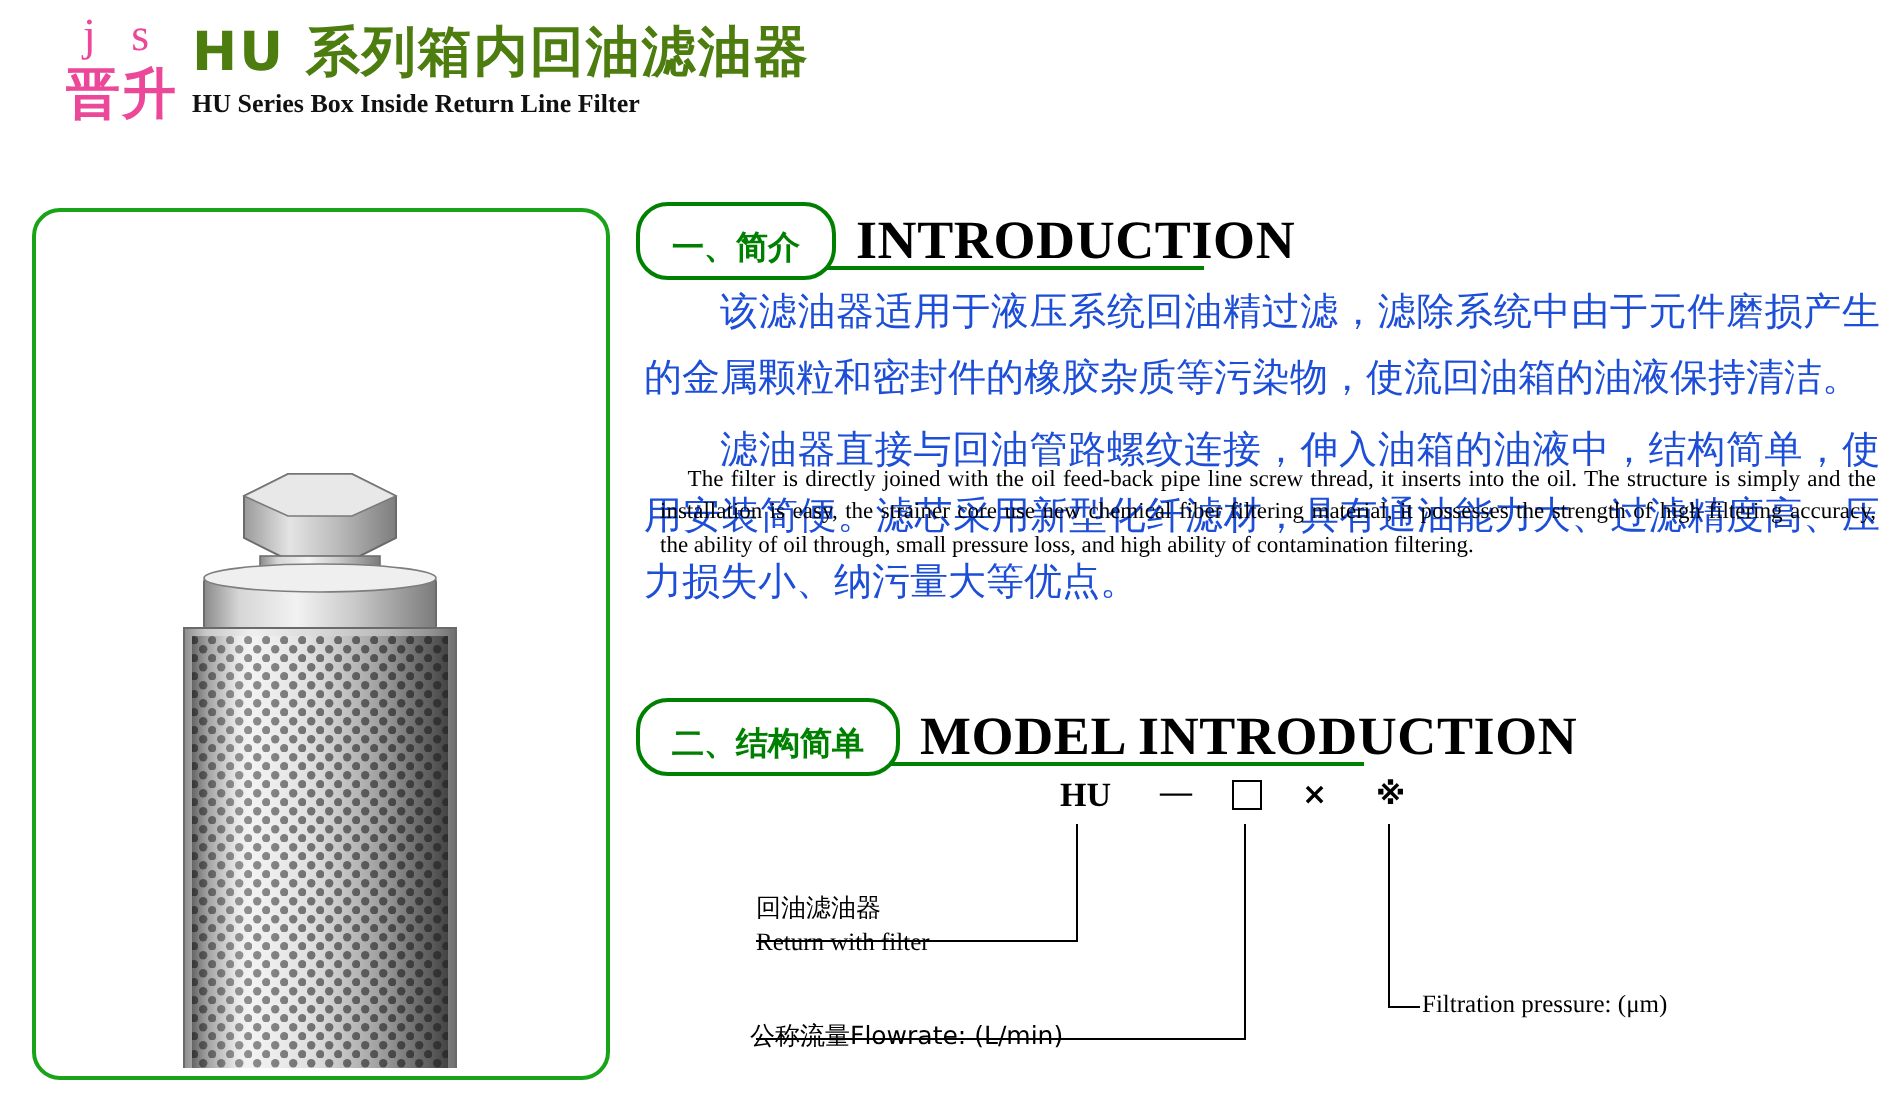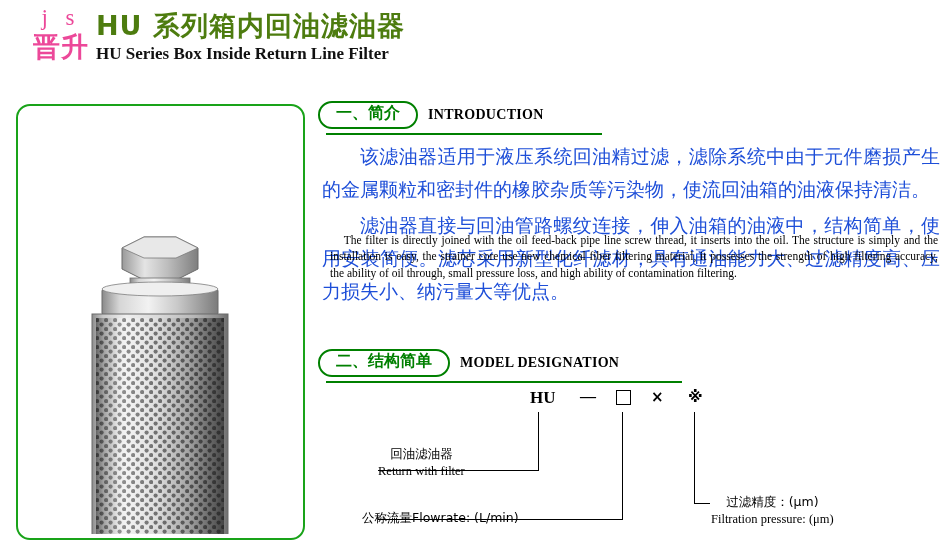--- a/index.html
+++ b/index.html
@@ -56,21 +56,21 @@
     font-weight: bold;
     color: #4d7c0f;
     letter-spacing: 1px;
     white-space: nowrap;
   }
   .title-en {
     position: absolute;
     left: 96px;
     top: 44px;
     font-family: "Liberation Serif", serif;
-    font-size: 17px;
+    font-size: 13px;
     font-weight: bold;
     color: #111111;
     white-space: nowrap;
   }
 
   
   .image-panel {
     position: absolute;
     left: 16px;
     top: 104px;
@@ -89,34 +89,34 @@
   }
 
   
   .sec {
     position: absolute;
   }
   .sec-pill {
     display: inline-block;
     border: 2px solid #008000;
     border-radius: 16px;
-    padding: 0 16px 3px 16px;
+    padding: 11px 16px 3px 16px;
     font-family: "DejaVu Sans", sans-serif;
     font-size: 16px;
     font-weight: bold;
     color: #008000;
     background: #ffffff;
     vertical-align: middle;
     position: relative;
     z-index: 2;
   }
   .sec-en {
     display: inline-block;
     font-family: "Liberation Serif", serif;
-    font-size: 14px;
+    font-size: 27px;
     font-weight: bold;
     color: #000000;
     margin-left: 10px;
     vertical-align: middle;
     position: relative;
     z-index: 2;
     letter-spacing: 0.3px;
   }
   .sec-underline {
     position: absolute;
@@ -197,21 +197,20 @@
 
   .leader { position: absolute; background: #000000; }
 
   .label {
     position: absolute;
     font-family: "DejaVu Sans", sans-serif;
     font-size: 12.5px;
     color: #000000;
     line-height: 1.35;
     white-space: nowrap;
-    text-align: center;
   }
   .label .en { font-family: "Liberation Serif", serif; font-size: 12.5px; }
 
   .bottom-rule {
     position: absolute;
     left: 318px;
     top: 540px;
     width: 622px;
     height: 1px;
     background: #ffffff;
@@ -292,21 +291,21 @@
   <div class="cn-body">
     <p>该滤油器适用于液压系统回油精过滤，滤除系统中由于元件磨损产生的金属颗粒和密封件的橡胶杂质等污染物，使流回油箱的油液保持清洁。</p>
     <p>滤油器直接与回油管路螺纹连接，伸入油箱的油液中，结构简单，使用安装简便。滤芯采用新型化纤滤材，具有通油能力大、过滤精度高、压力损失小、纳污量大等优点。</p>
   </div>
 
   <div class="en-body">
     <p>The filter is directly joined with the oil feed-back pipe line screw thread, it inserts into the oil. The structure is simply and the installation is easy, the strainer core use new chemical fiber filtering material, it possesses the strength of high filtering accuracy, the ability of oil through, small pressure loss, and high ability of contamination filtering.</p>
   </div>
 
   <div class="sec" id="sec-model">
-    <span class="sec-pill">二、结构简单</span><span class="sec-en">MODEL DESIGNATION</span>
+    <span class="sec-pill">二、结构简单</span><span class="sec-en">MODEL INTRODUCTION</span>
     <div class="sec-underline"></div>
   </div>
 
   <div class="model-area">
 
     <div class="model-codes">
       <span class="code hu">HU</span>
       <span class="code dash">—</span>
       <span class="code-box"></span>
       <span class="code times">×</span>
@@ -320,24 +319,23 @@
     <div class="leader" style="left:60px; top:137px; width:245px; height:1.3px;"></div>
 
     <div class="leader" style="left:376px; top:30px; width:1.3px; height:91px;"></div>
     <div class="leader" style="left:376px; top:121px; width:16px; height:1.3px;"></div>
 
     <div class="label" style="left:60px; top:64px;">
       <div>回油滤油器</div>
       <div class="en">Return with filter</div>
     </div>
 
-    <div class="label" style="left:44px; top:128px;">
+    <div class="label" style="left:57px; top:128px;">
       <div>公称流量Flowrate: (L/min)</div>
     </div>
 
     <div class="label" style="left:393px; top:112px;">
-      <div>过滤精度：(μm)</div>
       <div class="en">Filtration pressure: (μm)</div>
     </div>
   </div>
 
   <div class="bottom-rule"></div>
 </div>
 
 </body></html>

